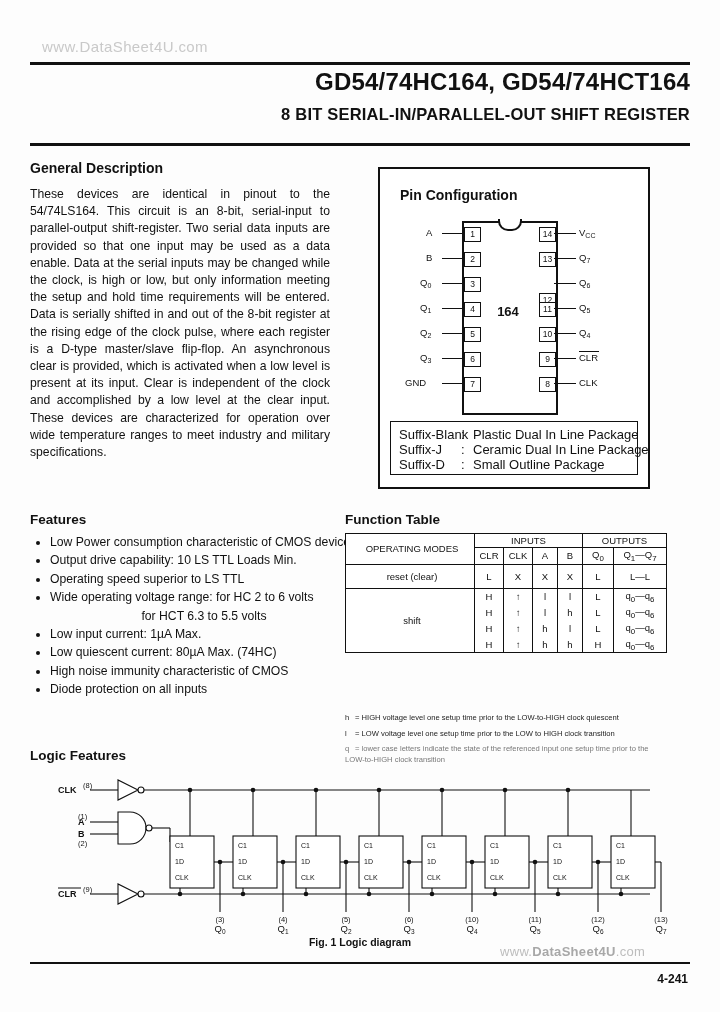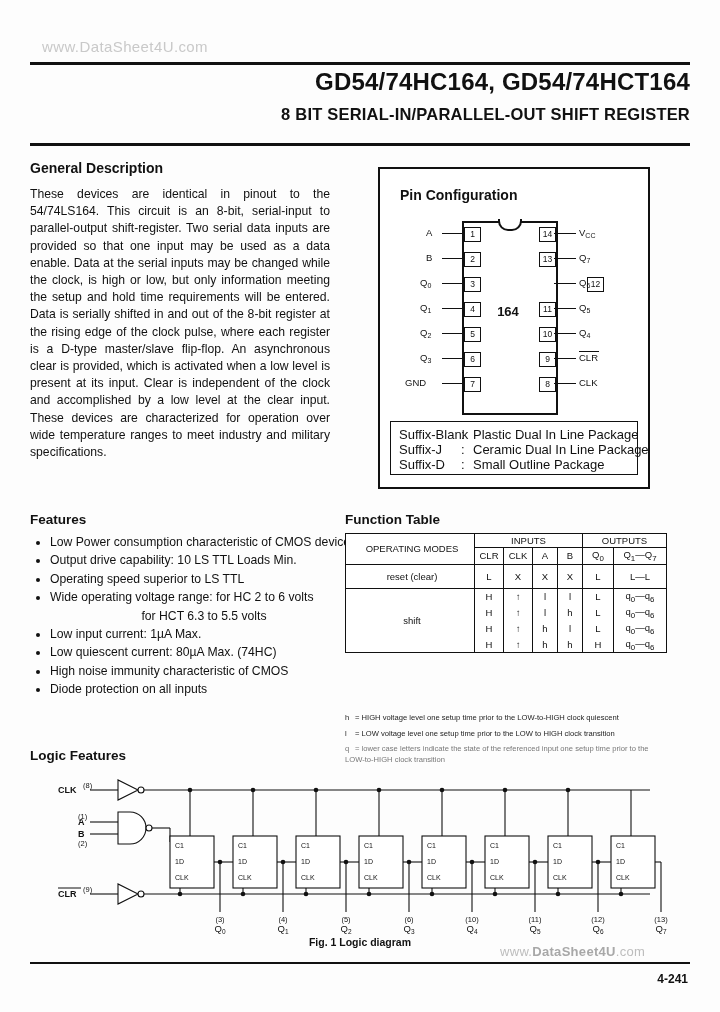--- a/index.html
+++ b/index.html
@@ -146,21 +146,21 @@
     <div class="pinnum" style="left:84px;top:58px;">1</div>
     <div class="pinnum" style="left:84px;top:83px;">2</div>
     <div class="pinnum" style="left:84px;top:108px;">3</div>
     <div class="pinnum" style="left:84px;top:133px;">4</div>
     <div class="pinnum" style="left:84px;top:158px;">5</div>
     <div class="pinnum" style="left:84px;top:183px;">6</div>
     <div class="pinnum" style="left:84px;top:208px;">7</div>
 
     <div class="pinnum" style="left:159px;top:58px;">14</div>
     <div class="pinnum" style="left:159px;top:83px;">13</div>
-    <div class="pinnum" style="left:159px;top:108px;margin-left:48px;">12</div>
+    <div class="pinnum" style="left:159px;top:124px;">12</div>
     <div class="pinnum" style="left:159px;top:133px;">11</div>
     <div class="pinnum" style="left:159px;top:158px;">10</div>
     <div class="pinnum" style="left:159px;top:183px;">9</div>
     <div class="pinnum" style="left:159px;top:208px;">8</div>
 
     <div class="pinlead" style="left:62px;top:64px;width:22px;"></div>
     <div class="pinlead" style="left:62px;top:89px;width:22px;"></div>
     <div class="pinlead" style="left:62px;top:114px;width:22px;"></div>
     <div class="pinlead" style="left:62px;top:139px;width:22px;"></div>
     <div class="pinlead" style="left:62px;top:164px;width:22px;"></div>

